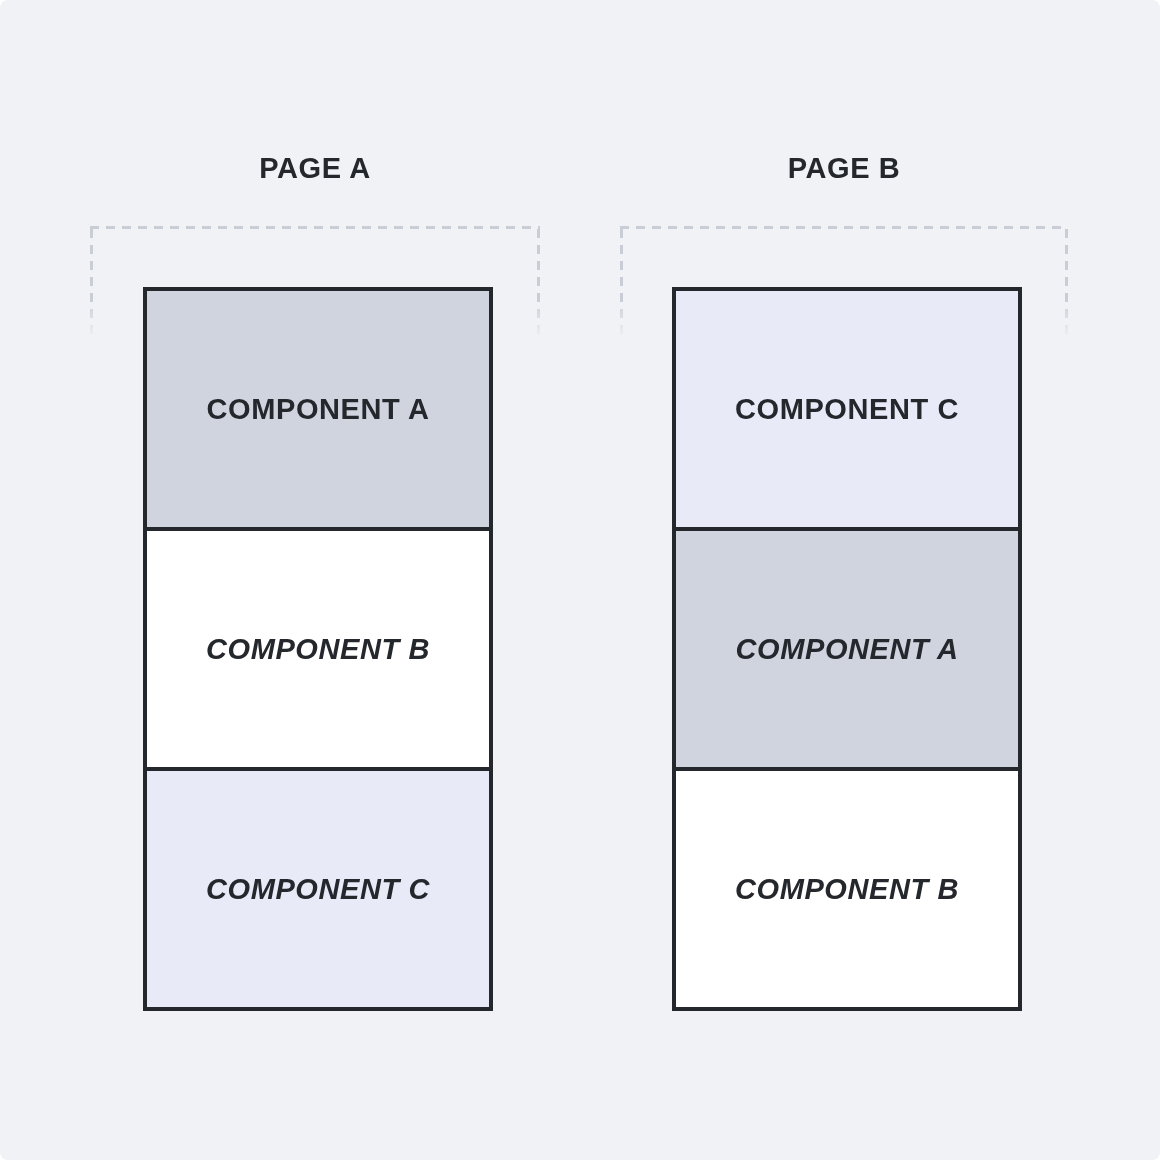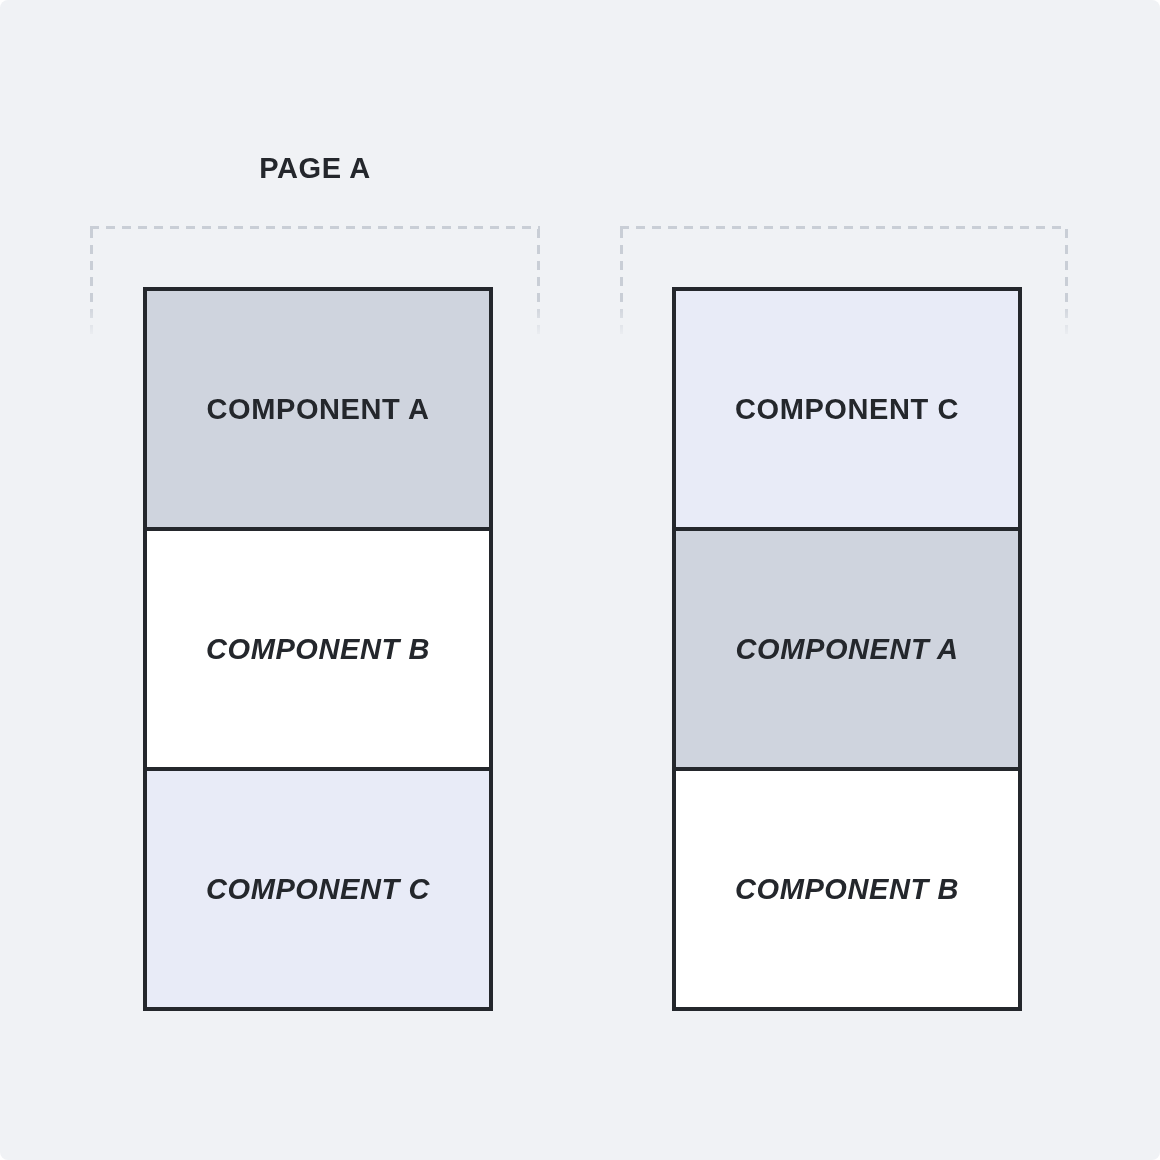--- a/index.html
+++ b/index.html
@@ -107,20 +107,21 @@
       <span class="component-label">COMPONENT A</span>
     </div>
     <div class="component" style="background-color: rgb(255, 255, 255);">
       <span class="component-label">COMPONENT B</span>
     </div>
     <div class="component" style="background-color: rgb(232, 235, 247);">
       <span class="component-label">COMPONENT C</span>
     </div>
   </div>
 
+  <div class="page-title title-b">PAGE B</div>
 
   <div class="dashed-frame frame-b">
     <div class="dash-h"></div>
     <div class="dash-v left"></div>
     <div class="dash-v right"></div>
   </div>
 
   <div class="stack stack-b">
     <div class="component" style="background-color: rgb(232, 235, 247);">
       <span class="component-label">COMPONENT C</span>

